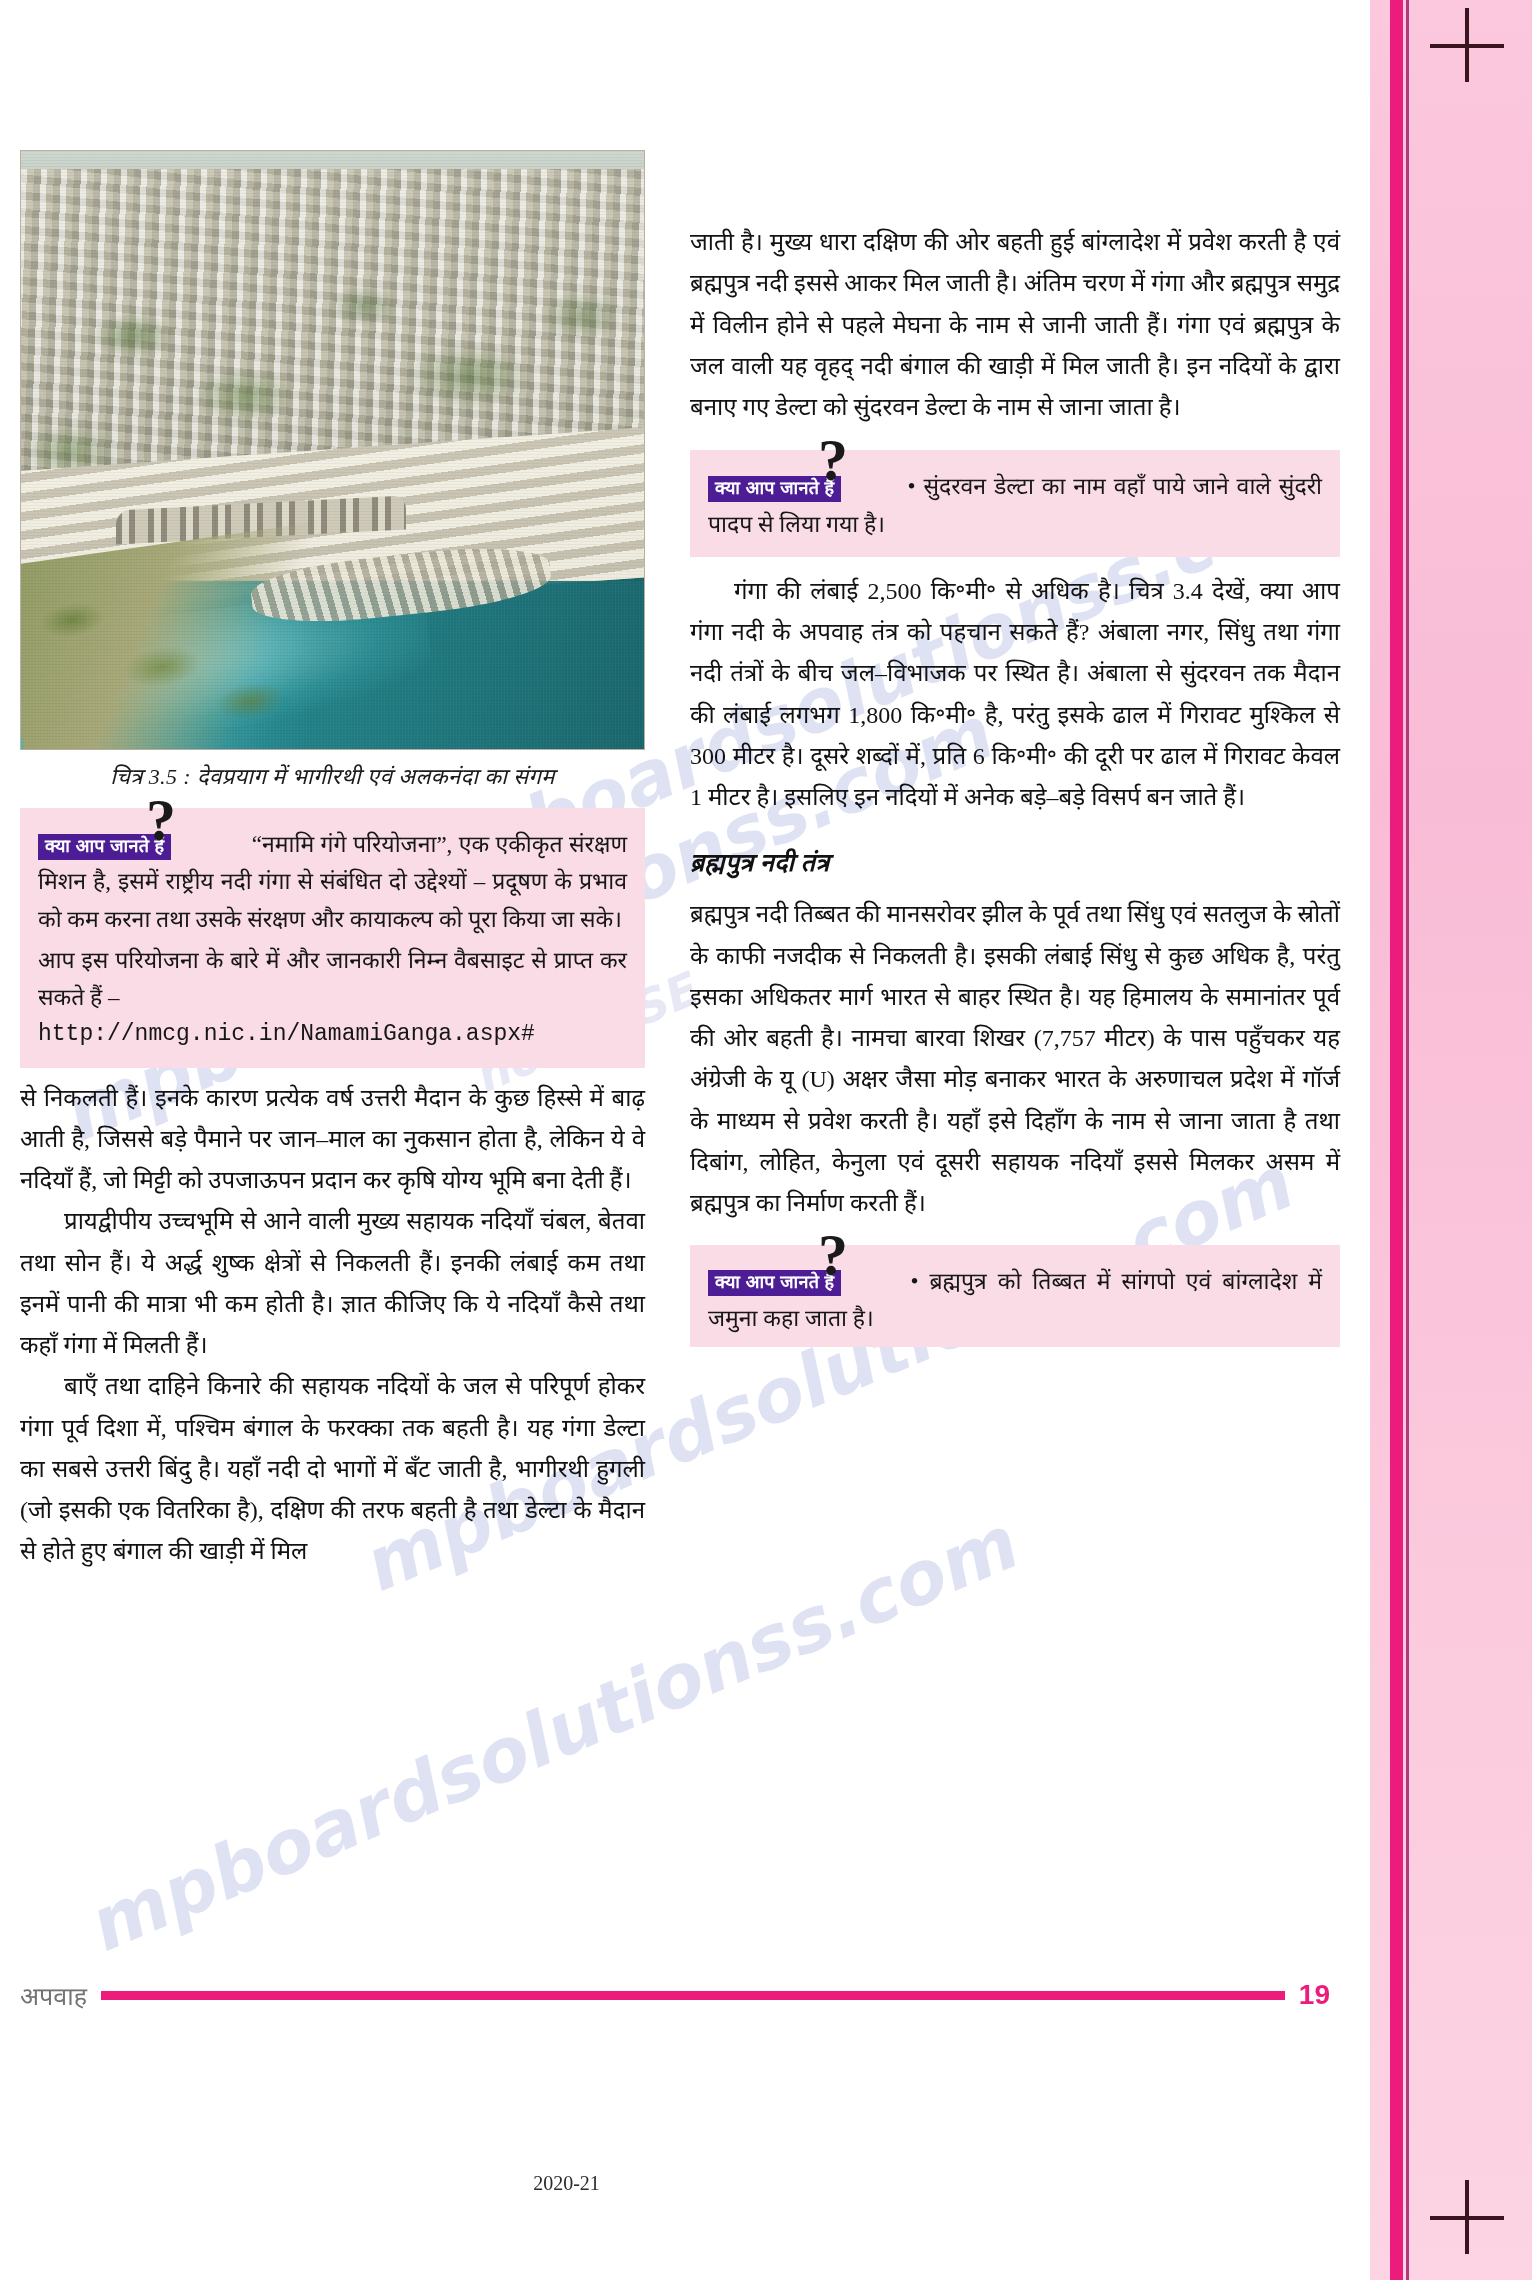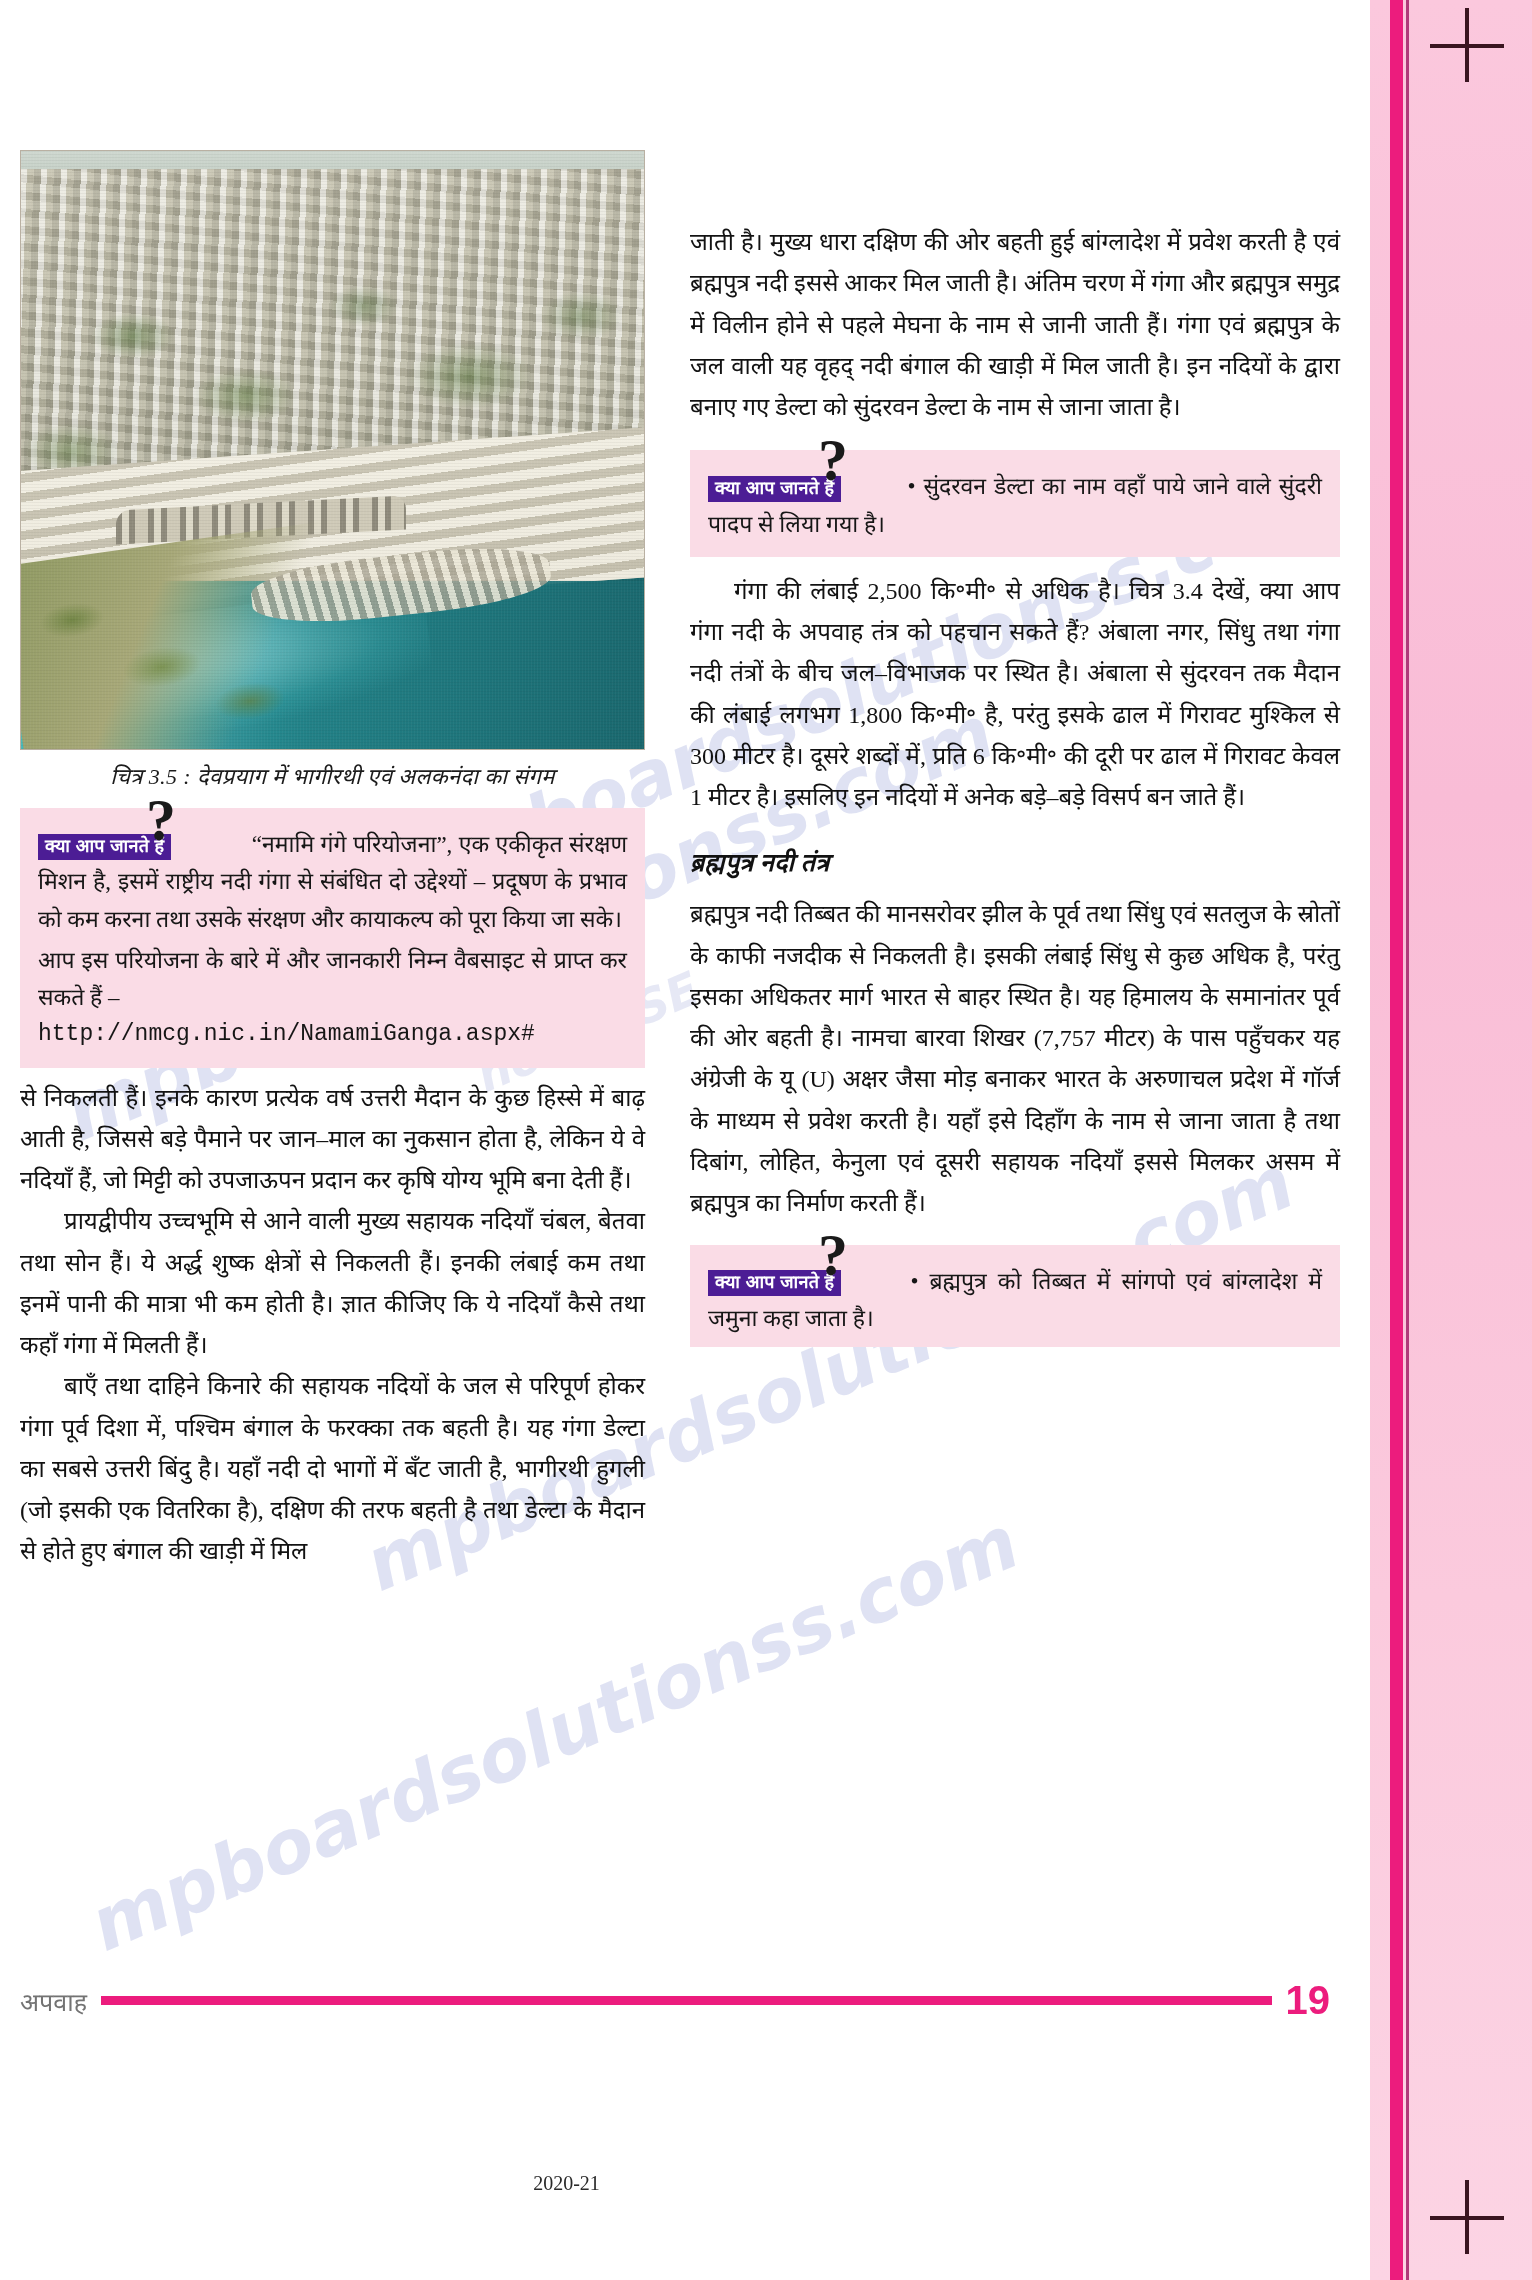--- a/index.html
+++ b/index.html
@@ -260,21 +260,21 @@
     font-size: 25px;
     color: #737373;
     white-space: nowrap;
   }
   #footer-rule {
     flex: 1;
     height: 9px;
     background: #ec1c7d;
   }
   #footer-page {
-    font-size: 40px;
+    font-size: 28px;
     font-weight: bold;
     color: #ec1c7d;
     font-family: "Liberation Sans", sans-serif;
     white-space: nowrap;
   }
   #print-year {
     position: absolute;
     top: 2172px; left: 0;
     width: 1133px;
     text-align: center;

